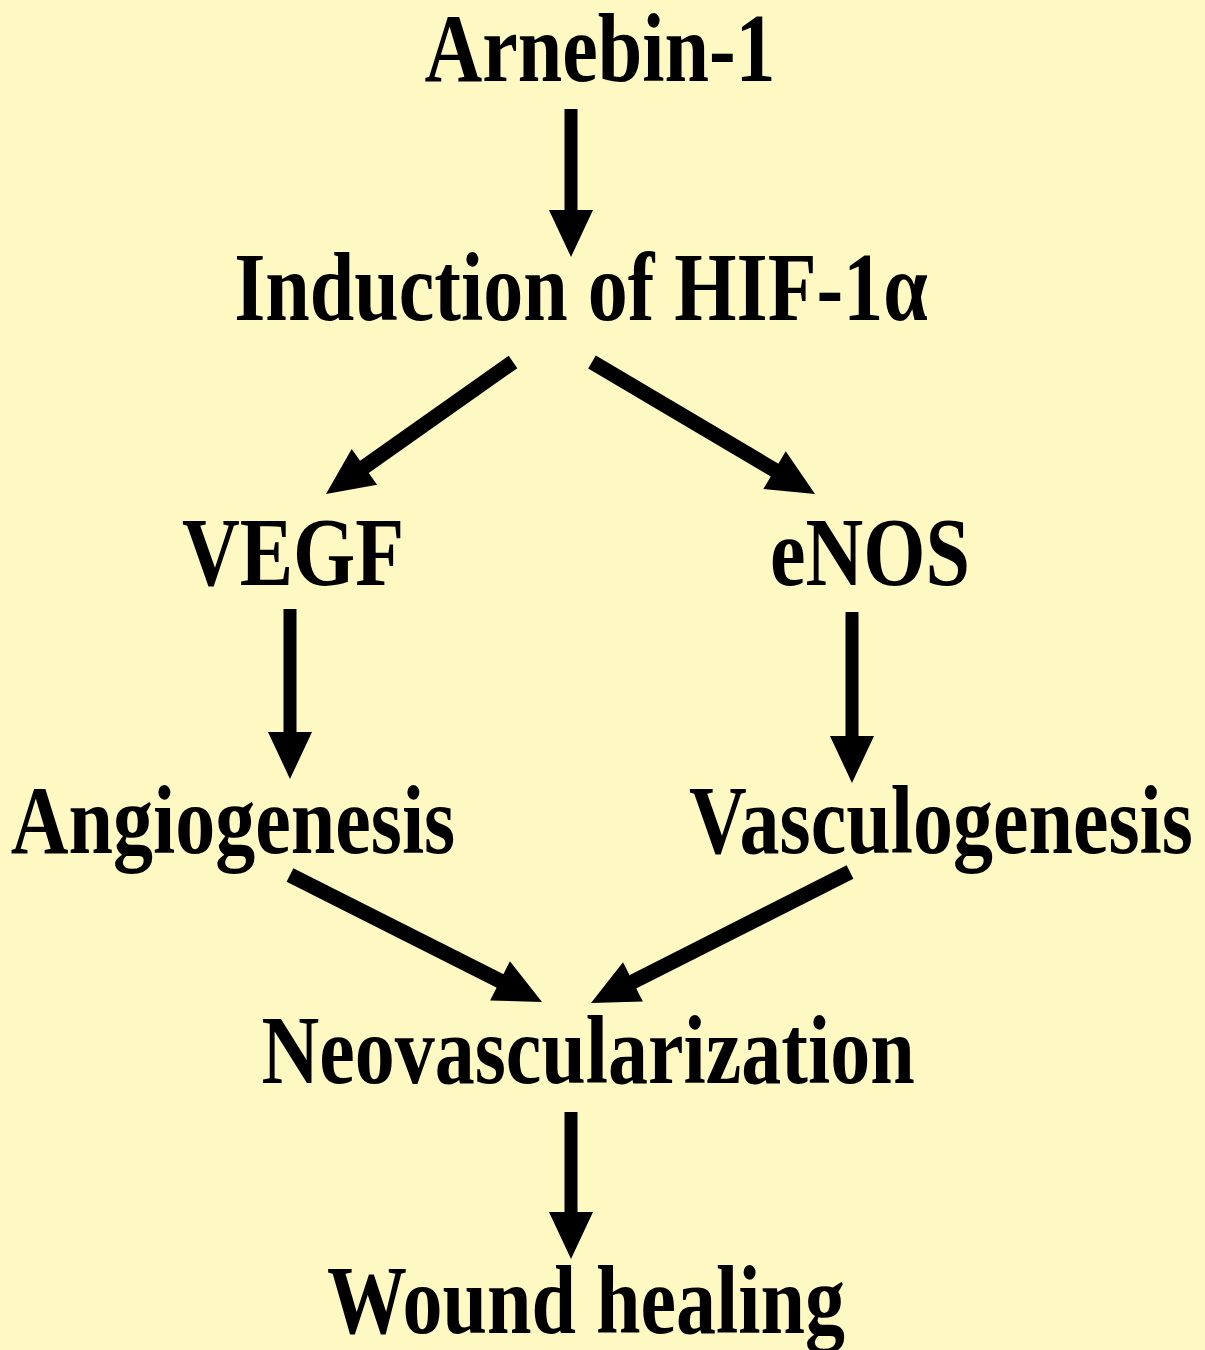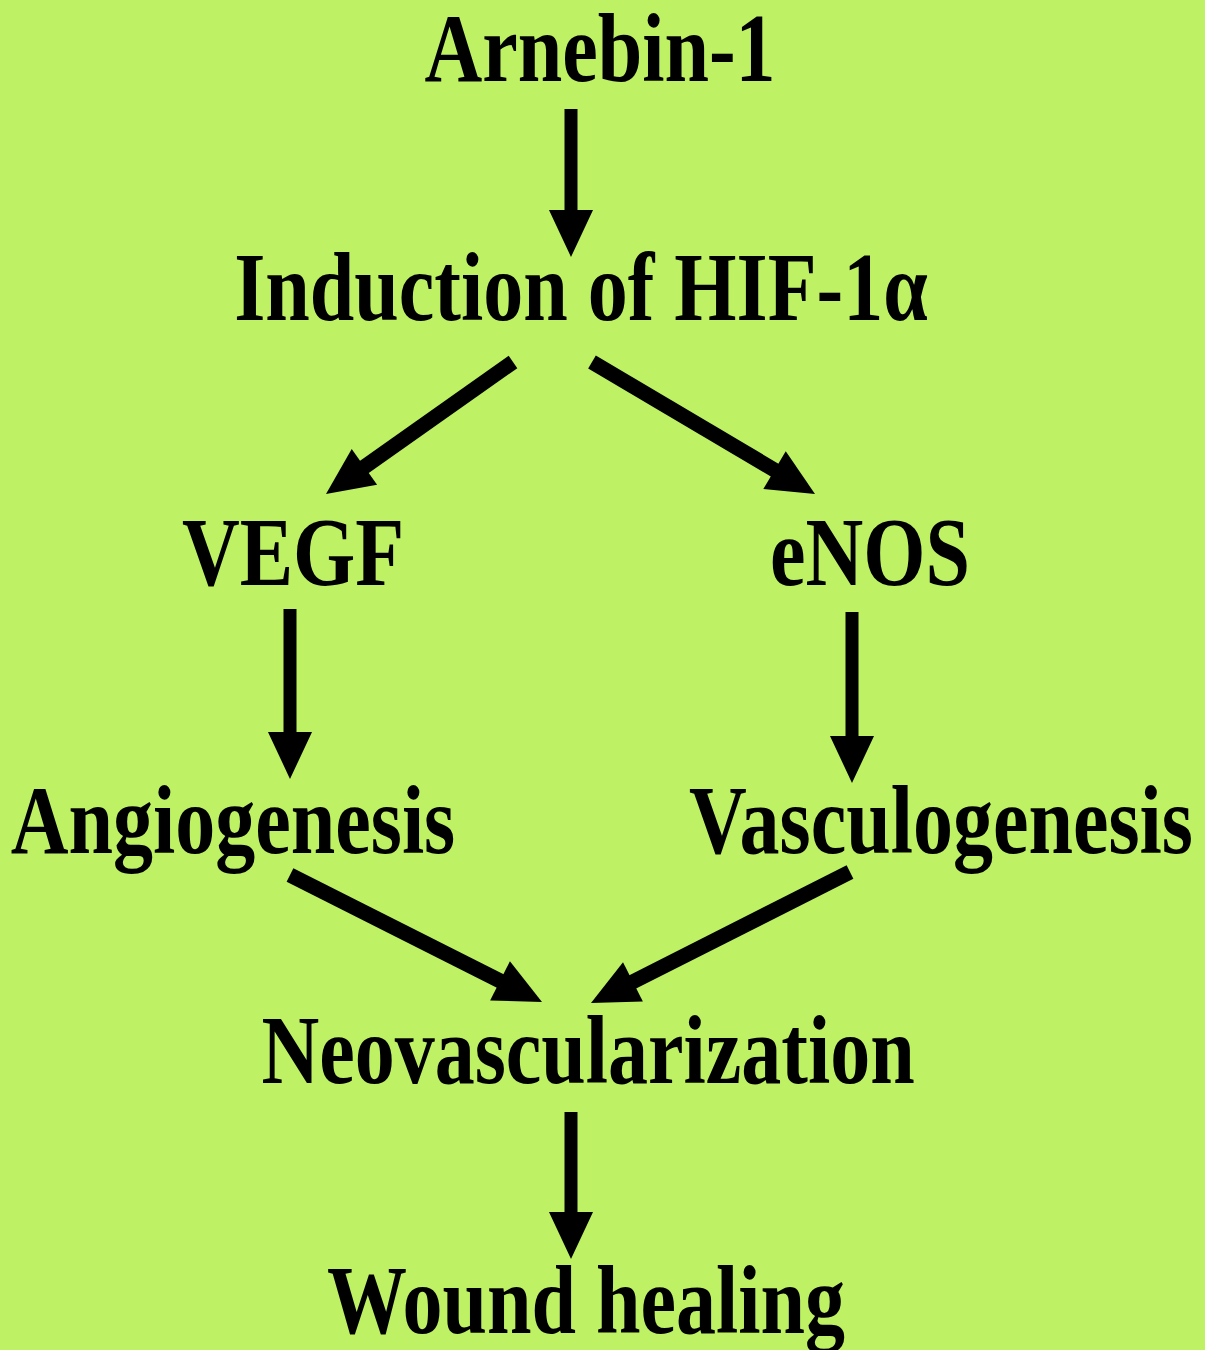--- a/index.html
+++ b/index.html
@@ -4,21 +4,21 @@
 <style>
   html, body {
     margin: 0;
     padding: 0;
     background: #ffffff;
   }
   .canvas {
     position: relative;
     width: 1205px;
     height: 1350px;
-    background: #bef264;
+    background: #fef9c3;
     overflow: hidden;
     font-family: "Liberation Serif", "DejaVu Serif", serif;
     text-decoration: underline;
   }
   .arrow-layer {
     position: absolute;
     left: 0;
     top: 0;
     width: 1205px;
     height: 1350px;

